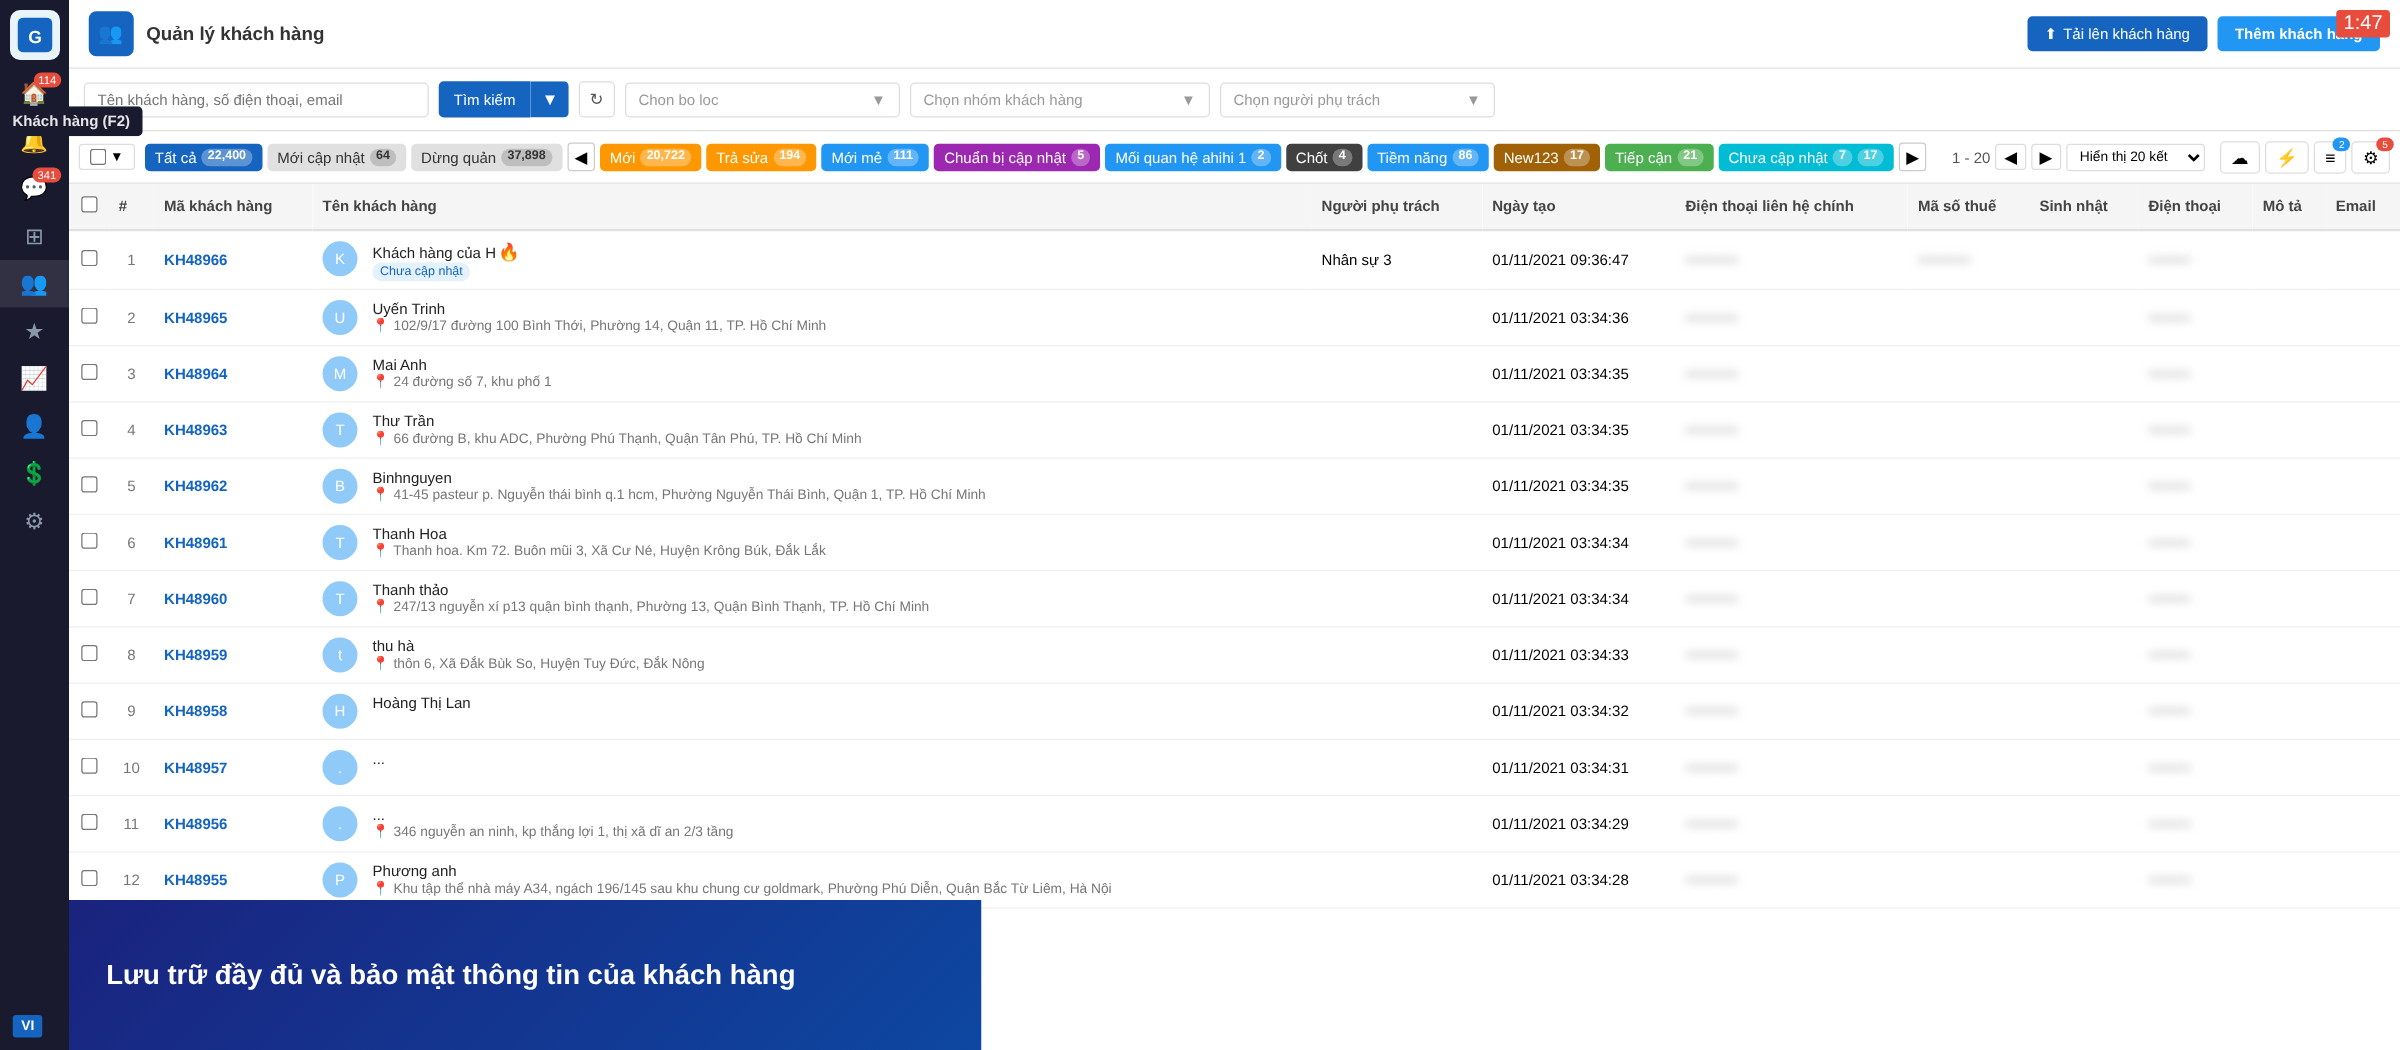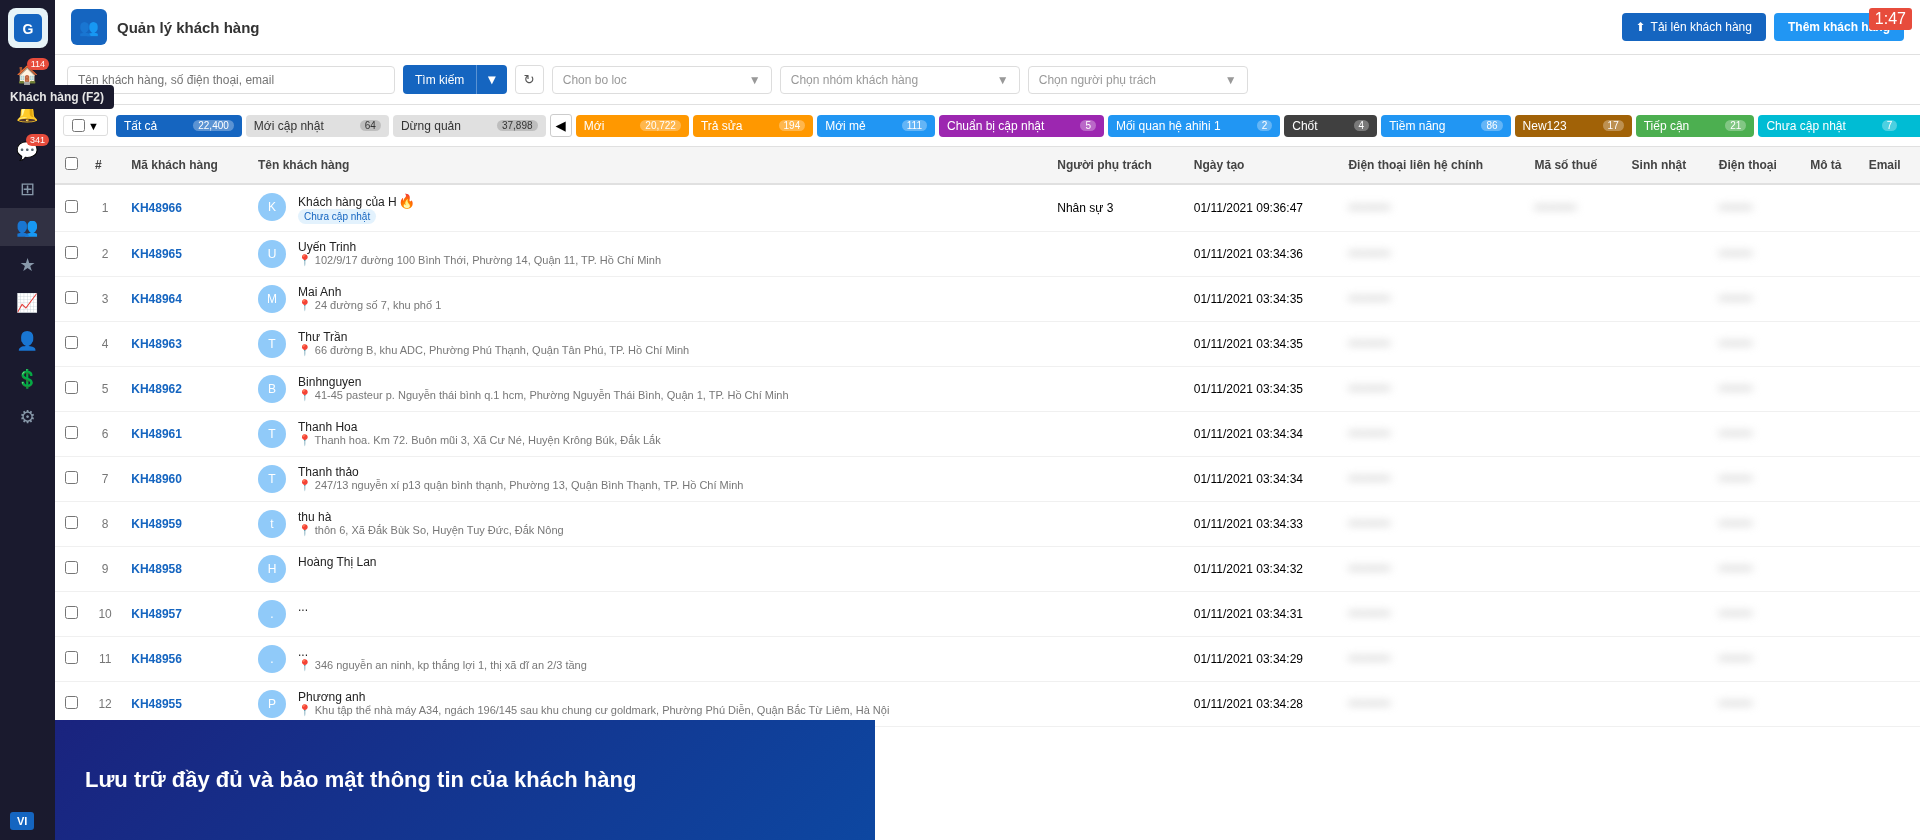--- a/index.html
+++ b/index.html
@@ -51,21 +51,21 @@
     }
 
     
     .filterbar {
       position: fixed; left: 55px; top: 55px; right: 0; height: 50px;
       background: white; display: flex; align-items: center; padding: 0 12px;
       border-bottom: 1px solid #e0e0e0; z-index: 98; gap: 8px;
     }
     .search-input {
       border: 1px solid #ddd; border-radius: 4px; padding: 6px 10px;
-      font-size: 12px; width: 328px; color: #999;
+      font-size: 12px; width: 276px; color: #999;
     }
     .btn-search {
       background: #1565c0; color: white; border: none; border-radius: 4px 0 0 4px;
       padding: 7px 12px; font-size: 12px; cursor: pointer;
     }
     .btn-search-group { display: flex; }
     .btn-search-dropdown {
       background: #1565c0; color: white; border: none; border-left: 1px solid rgba(255,255,255,0.3);
       border-radius: 0 4px 4px 0; padding: 7px 8px; cursor: pointer;
     }
@@ -82,27 +82,27 @@
     .filter-select-person { min-width: 220px; }
 
     
     .tagsbar {
       position: fixed; left: 55px; top: 105px; right: 0; height: 42px;
       background: white; display: flex; align-items: center; padding: 0 8px;
       border-bottom: 1px solid #e0e0e0; z-index: 97; gap: 4px; overflow: hidden;
     }
     .tag-btn {
       border: none; border-radius: 4px; padding: 4px 8px; font-size: 12px;
-      cursor: pointer; display: flex; align-items: center; gap: 4px; white-space: nowrap;
+      cursor: pointer; display: flex; gap: 4px; white-space: nowrap;
     }
     .tag-active { background: #1565c0; color: white; }
     .tag-gray { background: #e0e0e0; color: #333; }
     .tag-count {
       background: rgba(255,255,255,0.3); border-radius: 8px;
-      padding: 0 5px; font-size: 10px; font-weight: normal; margin-left: 32px;
+      padding: 0 5px; font-size: 10px; font-weight: bold;
     }
     .tag-count-dark { background: rgba(0,0,0,0.15); }
     .tag-orange { background: #ff9800; color: white; }
     .tag-blue { background: #2196f3; color: white; }
     .tag-green { background: #4caf50; color: white; }
     .tag-red { background: #404040; color: white; }
     .tag-purple { background: #9c27b0; color: white; }
     .tag-teal { background: #a16207; color: white; }
     .tag-cyan { background: #00bcd4; color: white; }
     .pagination-mini { display: flex; align-items: center; gap: 4px; margin-left: auto; font-size: 12px; color: #555; }
@@ -160,21 +160,21 @@
 
     
     .tooltip {
       position: fixed; left: 0; top: 85px;
       background: #1a1a2e; color: #e5e5e5; font-size: 12px; font-weight: bold;
       padding: 5px 10px; border-radius: 0 4px 4px 0; z-index: 200;
     }
 
     
     .bottom-overlay {
-      position: fixed; left: 55px; bottom: 0; width: 820px; height: 120px;
+      position: fixed; left: 55px; bottom: 0; width: 730px; height: 120px;
       background: linear-gradient(135deg, #1a237e 0%, #0d47a1 100%);
       display: flex; align-items: center; padding: 20px 30px; z-index: 500;
     }
     .overlay-text {
       color: white; font-size: 22px; font-weight: bold; line-height: 1.4;
     }
 
     
     .vi-badge {
       position: fixed; bottom: 10px; left: 10px; background: #1565c0;

